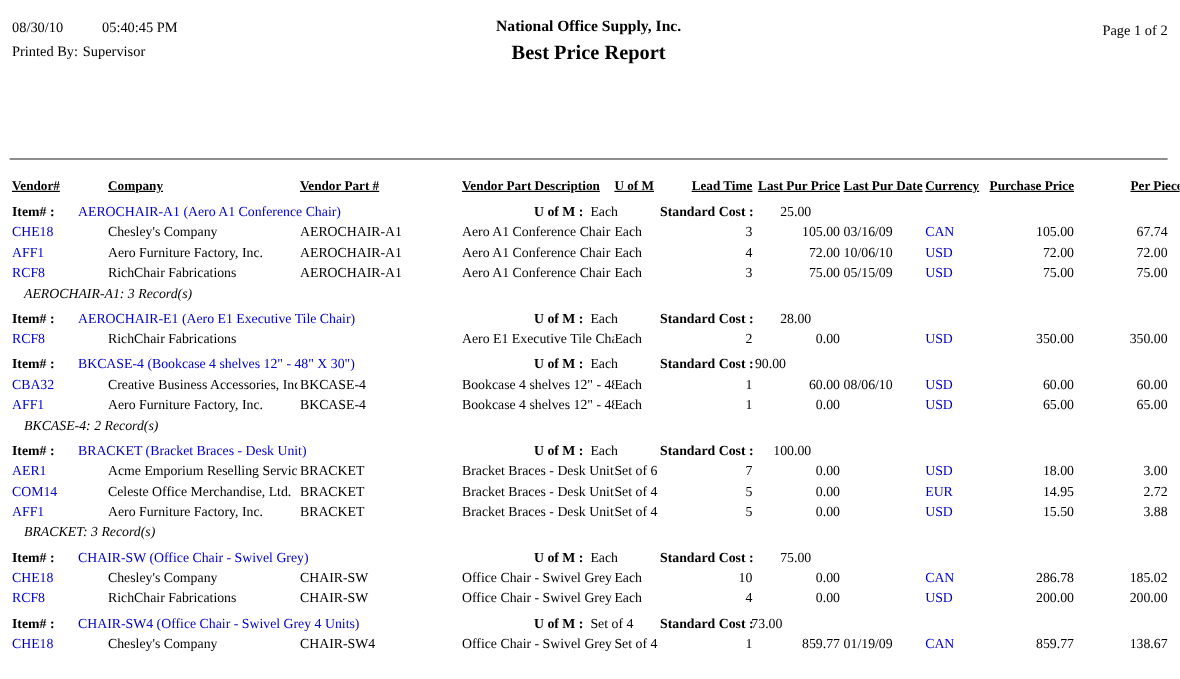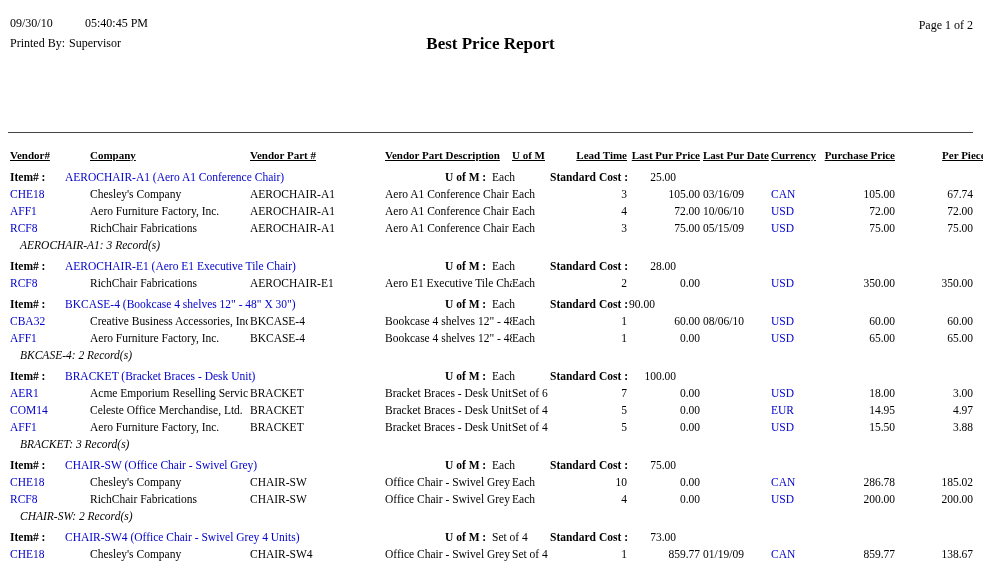--- a/index.html
+++ b/index.html
@@ -28,23 +28,24 @@
   .link{color:var(--link,#0000cc);cursor:pointer;}
   .b{font-weight:bold;text-align:right;}
   .grp{margin-bottom:4px;}
   .gfoot span{font-style:italic;position:absolute;left:12px;}
 </style>
 </head>
 <body>
 
 <div class="page">
   <div class="hdr">
-    <span class="m date">09/30/10</span>
+    <span class="m date">08/30/10</span>
     <span class="m time">05:40:45 PM</span>
     <span class="m pby"><span class="lbl">Printed By:</span><span>Supervisor</span></span>
+    <div class="cname">National Office Supply, Inc.</div>
     <div class="rtitle">Best Price Report</div>
     <span class="pageno">Page 1 of 2</span>
   </div>
   <div class="rule"></div>
   <div class="row colhdr" id="colhdr">
       <span class="cell hcell" style="left: 2px; width: 76px;">Vendor#</span>
       <span class="cell hcell" style="left: 82px; width: 158px;">Company</span>
       <span class="cell hcell" style="left: 242px; width: 133px;">Vendor Part #</span>
       <span class="cell hcell" style="left: 377px; width: 127px;">Vendor Part Description</span>
       <span class="cell hcell" style="left: 504px; width: 50px;">U of M</span>
@@ -113,21 +114,20 @@
           <span class="cell b" style="left: 2px;">Item# :</span>
           <span class="cell link" style="left: 57px;">AEROCHAIR-E1 (Aero E1 Executive Tile Chair)</span>
           <span class="cell b" style="left: 437px;">U of M :</span>
           <span class="cell" style="left: 484px;">Each</span>
           <span class="cell b" style="left: 542px;">Standard Cost :</span>
           <span class="cell r" style="left: 600px; width: 68px;">28.00</span>
         </div>
         <div class="row">
           <span class="cell link" style="left: 2px; width: 76px;">RCF8</span>
           <span class="cell clip" style="left: 82px; width: 158px;">RichChair Fabrications</span>
-          <span class="cell clip" style="left: 242px; width: 133px;">AEROCHAIR-E1</span>
           <span class="cell clip" style="left: 377px; width: 127px;">Aero E1 Executive Tile Chair</span>
           <span class="cell" style="left: 504px; width: 50px;">Each</span>
           <span class="cell r" style="left: 550px; width: 69px;">2</span>
           <span class="cell r" style="left: 620px; width: 72px;">0.00</span>
           <span class="cell" style="left: 695px; width: 62px;"></span>
           <span class="cell link" style="left: 763px; width: 50px;">USD</span>
           <span class="cell r" style="left: 807px; width: 80px;">350.00</span>
           <span class="cell r" style="left: 885px; width: 80px;">350.00</span>
         </div>
       </div>
@@ -196,21 +196,21 @@
           <span class="cell link" style="left: 2px; width: 76px;">COM14</span>
           <span class="cell clip" style="left: 82px; width: 158px;">Celeste Office Merchandise, Ltd.</span>
           <span class="cell clip" style="left: 242px; width: 133px;">BRACKET</span>
           <span class="cell clip" style="left: 377px; width: 127px;">Bracket Braces - Desk Unit</span>
           <span class="cell" style="left: 504px; width: 50px;">Set of 4</span>
           <span class="cell r" style="left: 550px; width: 69px;">5</span>
           <span class="cell r" style="left: 620px; width: 72px;">0.00</span>
           <span class="cell" style="left: 695px; width: 62px;"></span>
           <span class="cell link" style="left: 763px; width: 50px;">EUR</span>
           <span class="cell r" style="left: 807px; width: 80px;">14.95</span>
-          <span class="cell r" style="left: 885px; width: 80px;">4.97</span>
+          <span class="cell r" style="left: 885px; width: 80px;">2.72</span>
         </div>
         <div class="row">
           <span class="cell link" style="left: 2px; width: 76px;">AFF1</span>
           <span class="cell clip" style="left: 82px; width: 158px;">Aero Furniture Factory, Inc.</span>
           <span class="cell clip" style="left: 242px; width: 133px;">BRACKET</span>
           <span class="cell clip" style="left: 377px; width: 127px;">Bracket Braces - Desk Unit</span>
           <span class="cell" style="left: 504px; width: 50px;">Set of 4</span>
           <span class="cell r" style="left: 550px; width: 69px;">5</span>
           <span class="cell r" style="left: 620px; width: 72px;">0.00</span>
           <span class="cell" style="left: 695px; width: 62px;"></span>
@@ -250,32 +250,29 @@
           <span class="cell clip" style="left: 242px; width: 133px;">CHAIR-SW</span>
           <span class="cell clip" style="left: 377px; width: 127px;">Office Chair - Swivel Grey</span>
           <span class="cell" style="left: 504px; width: 50px;">Each</span>
           <span class="cell r" style="left: 550px; width: 69px;">4</span>
           <span class="cell r" style="left: 620px; width: 72px;">0.00</span>
           <span class="cell" style="left: 695px; width: 62px;"></span>
           <span class="cell link" style="left: 763px; width: 50px;">USD</span>
           <span class="cell r" style="left: 807px; width: 80px;">200.00</span>
           <span class="cell r" style="left: 885px; width: 80px;">200.00</span>
         </div>
-        <div class="row gfoot">
-          <span class="">CHAIR-SW: 2 Record(s)</span>
-        </div>
       </div>
       <div class="grp">
         <div class="row">
           <span class="cell b" style="left: 2px;">Item# :</span>
           <span class="cell link" style="left: 57px;">CHAIR-SW4 (Office Chair - Swivel Grey 4 Units)</span>
           <span class="cell b" style="left: 437px;">U of M :</span>
           <span class="cell" style="left: 484px;">Set of 4</span>
           <span class="cell b" style="left: 542px;">Standard Cost :</span>
-          <span class="cell r" style="left: 600px; width: 68px;">73.00</span>
+          <span class="cell r" style="left: 576px; width: 68px;">73.00</span>
         </div>
         <div class="row">
           <span class="cell link" style="left: 2px; width: 76px;">CHE18</span>
           <span class="cell clip" style="left: 82px; width: 158px;">Chesley's Company</span>
           <span class="cell clip" style="left: 242px; width: 133px;">CHAIR-SW4</span>
           <span class="cell clip" style="left: 377px; width: 127px;">Office Chair - Swivel Grey 4 Units</span>
           <span class="cell" style="left: 504px; width: 50px;">Set of 4</span>
           <span class="cell r" style="left: 550px; width: 69px;">1</span>
           <span class="cell r" style="left: 620px; width: 72px;">859.77</span>
           <span class="cell" style="left: 695px; width: 62px;">01/19/09</span>

